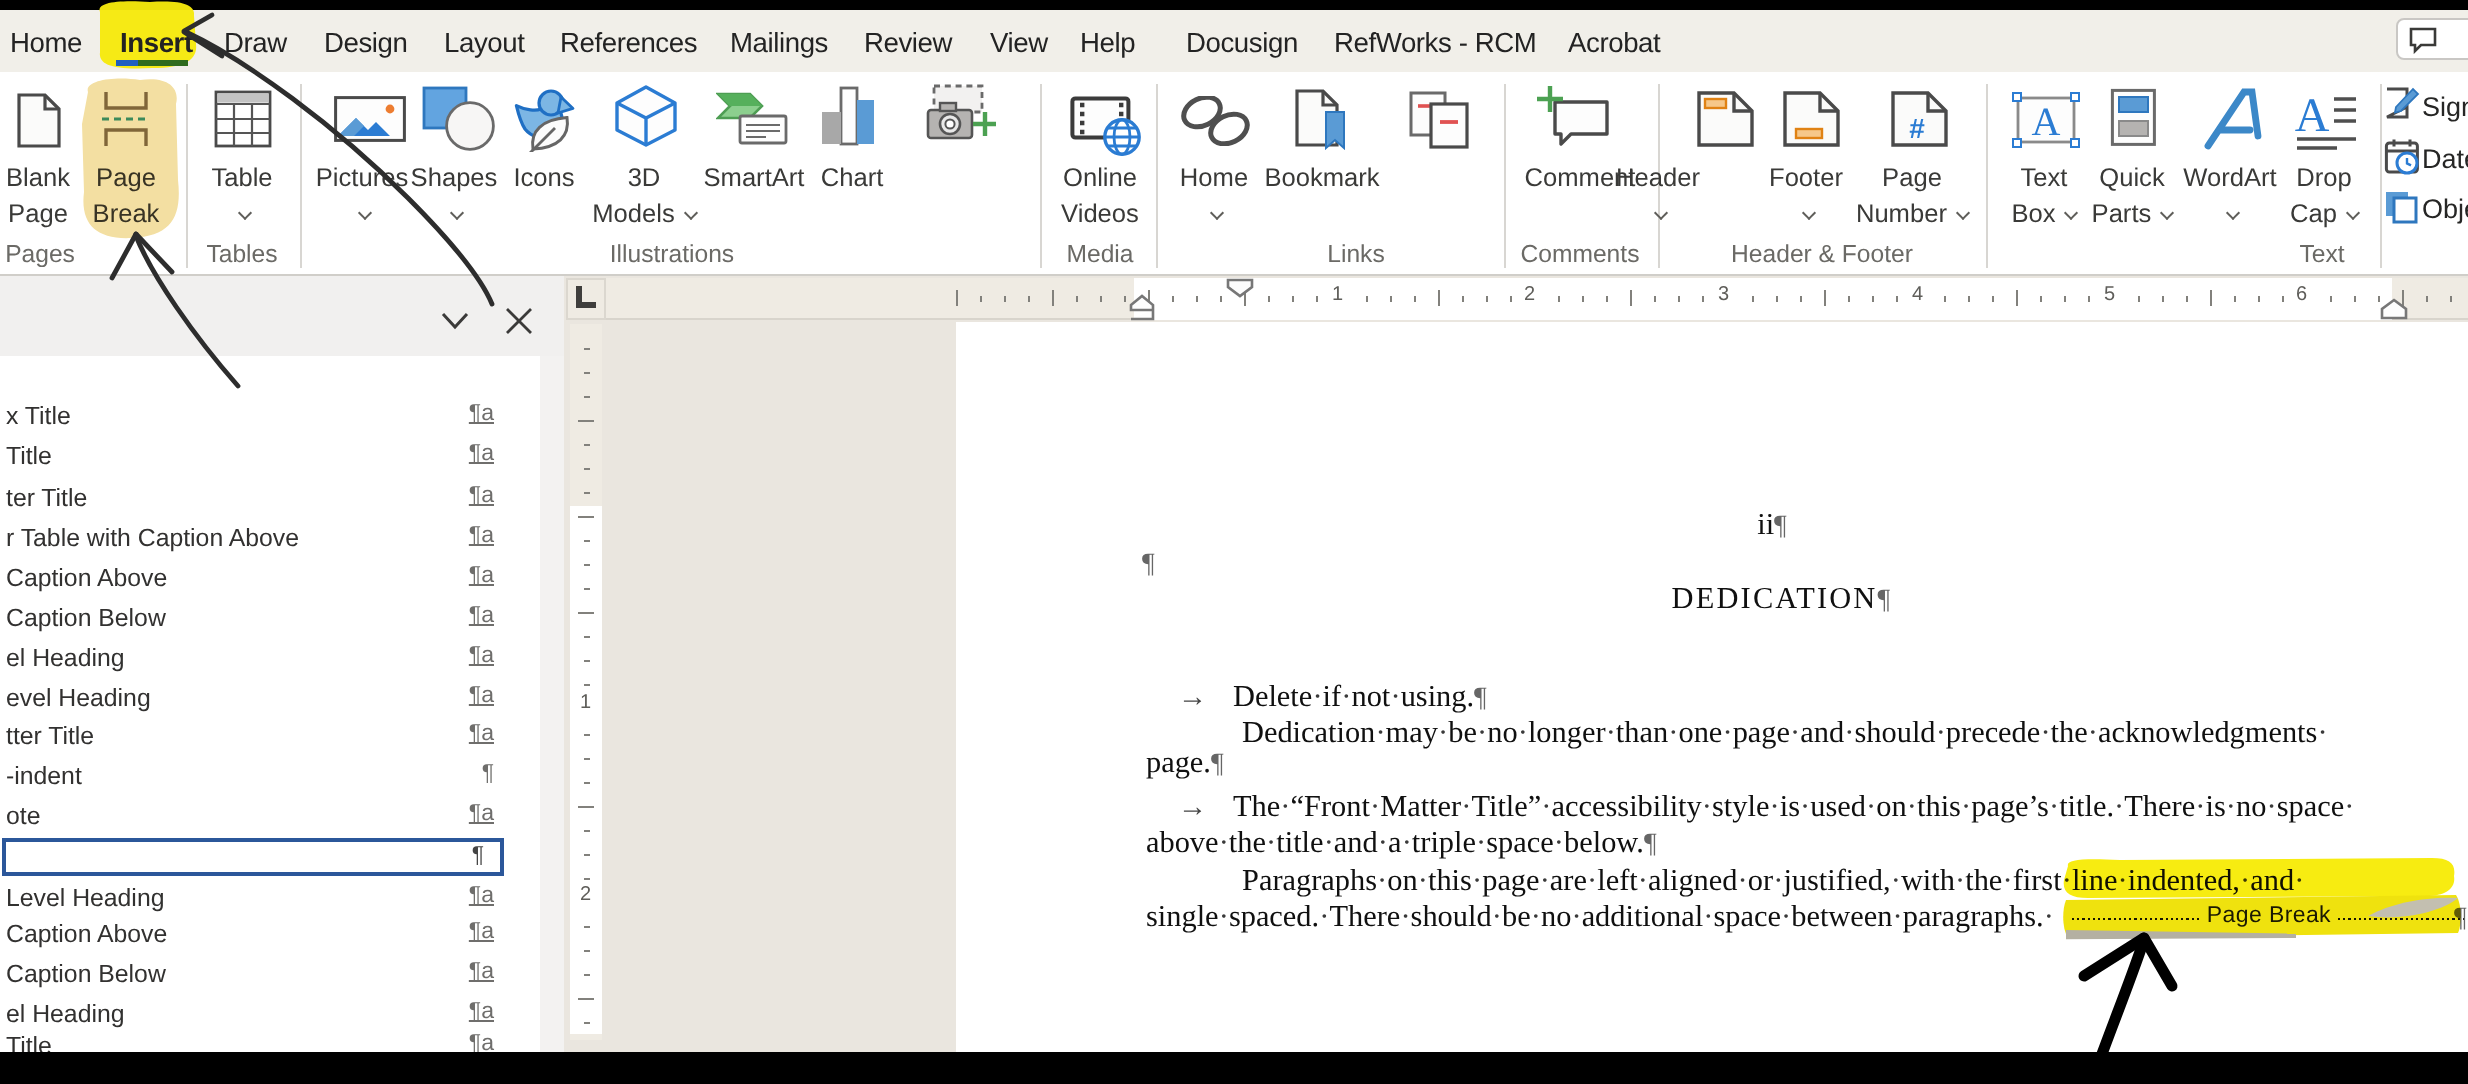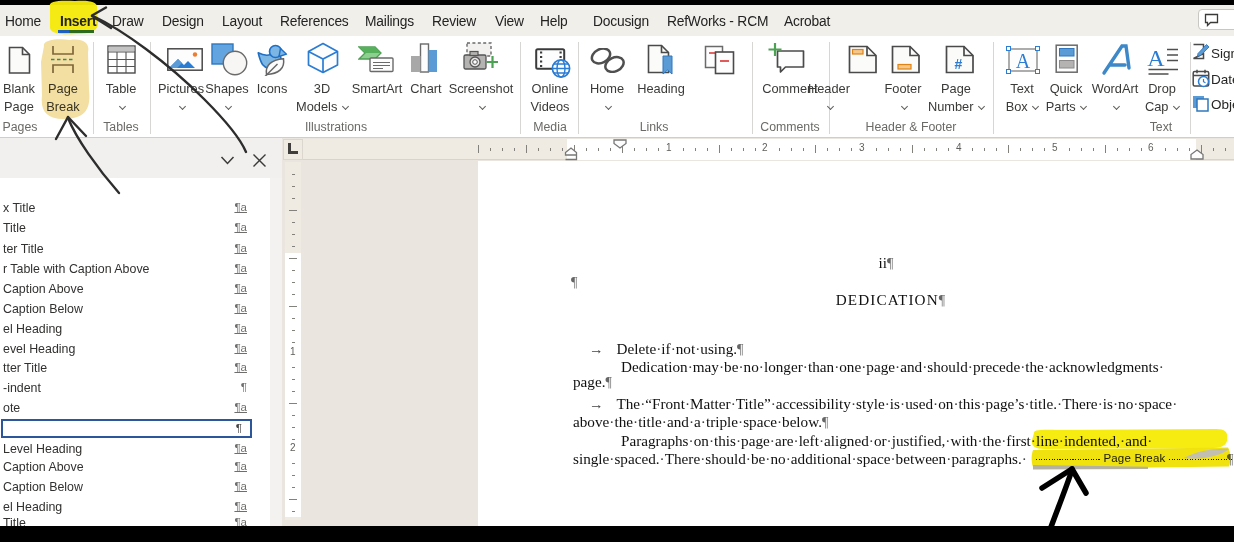--- a/index.html
+++ b/index.html
@@ -108,34 +108,30 @@
     <div class="blab" style="left:290px;width:64px">
       <div>3D</div>
       <div>Models <span class="chev"></span></div>
     </div>
     <div class="blab" style="left:337px;width:80px">
       <div>SmartArt</div>
     </div>
     <div class="blab" style="left:394px;width:64px">
       <div>Chart</div>
     </div>
-    <div class="blab" style="left:440px;width:82px">
-      <div>Screenshot</div>
-      <div><span class="chev"></span></div>
-    </div>
     <div class="blab" style="left:518px;width:64px">
       <div>Online</div>
       <div>Videos</div>
     </div>
     <div class="blab" style="left:575px;width:64px">
       <div>Home</div>
       <div><span class="chev"></span></div>
     </div>
     <div class="blab" style="left:621px;width:80px">
-      <div>Heading</div>
+      <div>Bookmark</div>
     </div>
     <div class="blab" style="left:750px;width:80px">
       <div>Comment</div>
     </div>
     <div class="blab" style="left:797px;width:64px">
       <div>Header</div>
       <div><span class="chev"></span></div>
     </div>
     <div class="blab" style="left:871px;width:64px">
       <div>Footer</div>
@@ -158,21 +154,21 @@
       <div><span class="chev"></span></div>
     </div>
     <div class="blab" style="left:1130px;width:64px">
       <div>Drop</div>
       <div>Cap <span class="chev"></span></div>
     </div>
   <div class="grp" style="left:-10px;width:60px">Pages</div>
     <div class="grp" style="left:91px;width:60px">Tables</div>
     <div class="grp" style="left:271px;width:130px">Illustrations</div>
     <div class="grp" style="left:520px;width:60px">Media</div>
-    <div class="grp" style="left:624px;width:60px">Links</div>
+    <div class="grp" style="left:648px;width:60px">Links</div>
     <div class="grp" style="left:745px;width:90px">Comments</div>
     <div class="grp" style="left:846px;width:130px">Header &amp; Footer</div>
     <div class="grp" style="left:1131px;width:60px">Text</div>
 </div>
 <div style="position:absolute;left:0;top:0;width:1234px;height:542px;z-index:4">
 <svg class="abs" style="left:8px;top:46px" width="23" height="29" viewBox="0 0 23 29">
       <path d="M1.5 1.5 h13 l7 7 v18.5 h-20 z" fill="#fbfbfa" stroke="#4a4a4a" stroke-width="1.6"></path>
 <path d="M14.5 1.5 v7 h7" fill="none" stroke="#4a4a4a" stroke-width="1.6"></path>
     </svg>
 <svg class="abs" style="left:51px;top:45px" width="24" height="29" viewBox="0 0 24 29">

